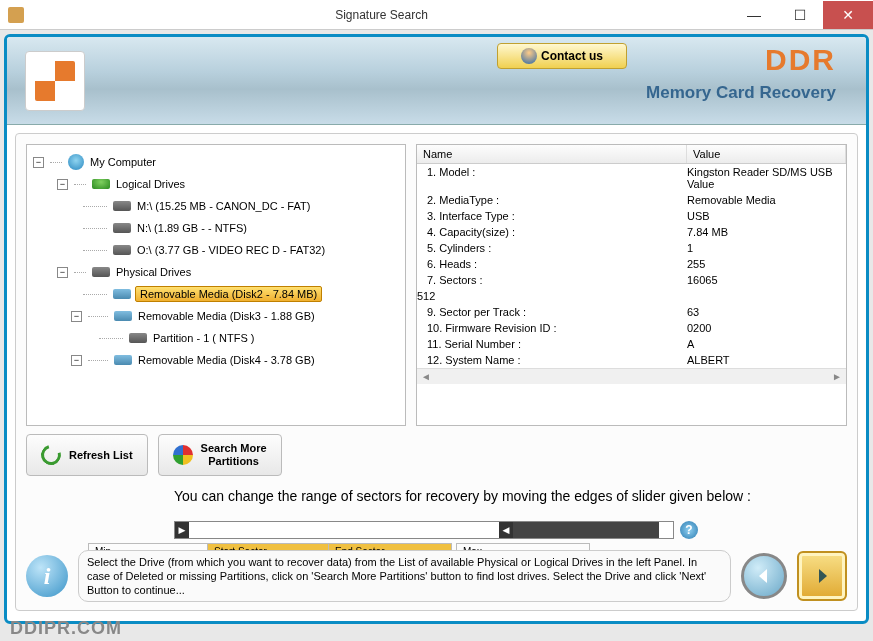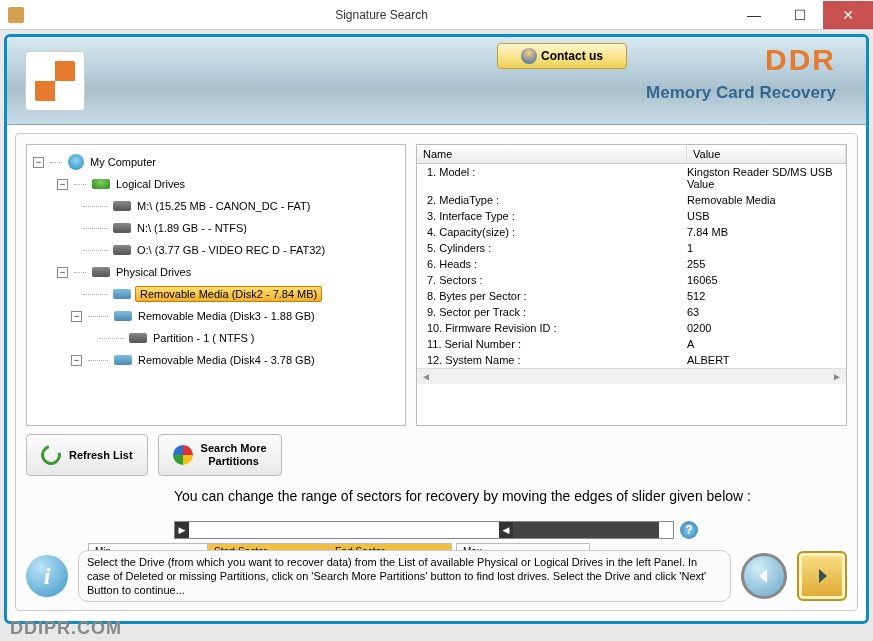--- a/index.html
+++ b/index.html
@@ -202,21 +202,20 @@
             </div>
             <div class="detail-row">
               <div class="col-name">6. Heads :</div>
               <div class="col-value">255</div>
             </div>
             <div class="detail-row">
               <div class="col-name">7. Sectors :</div>
               <div class="col-value">16065</div>
             </div>
             <div class="detail-row">
-              <div class="col-name">8. Bytes per Sector :</div>
               <div class="col-value">512</div>
             </div>
             <div class="detail-row">
               <div class="col-name">9. Sector per Track :</div>
               <div class="col-value">63</div>
             </div>
             <div class="detail-row">
               <div class="col-name">10. Firmware Revision ID :</div>
               <div class="col-value">0200</div>
             </div>

